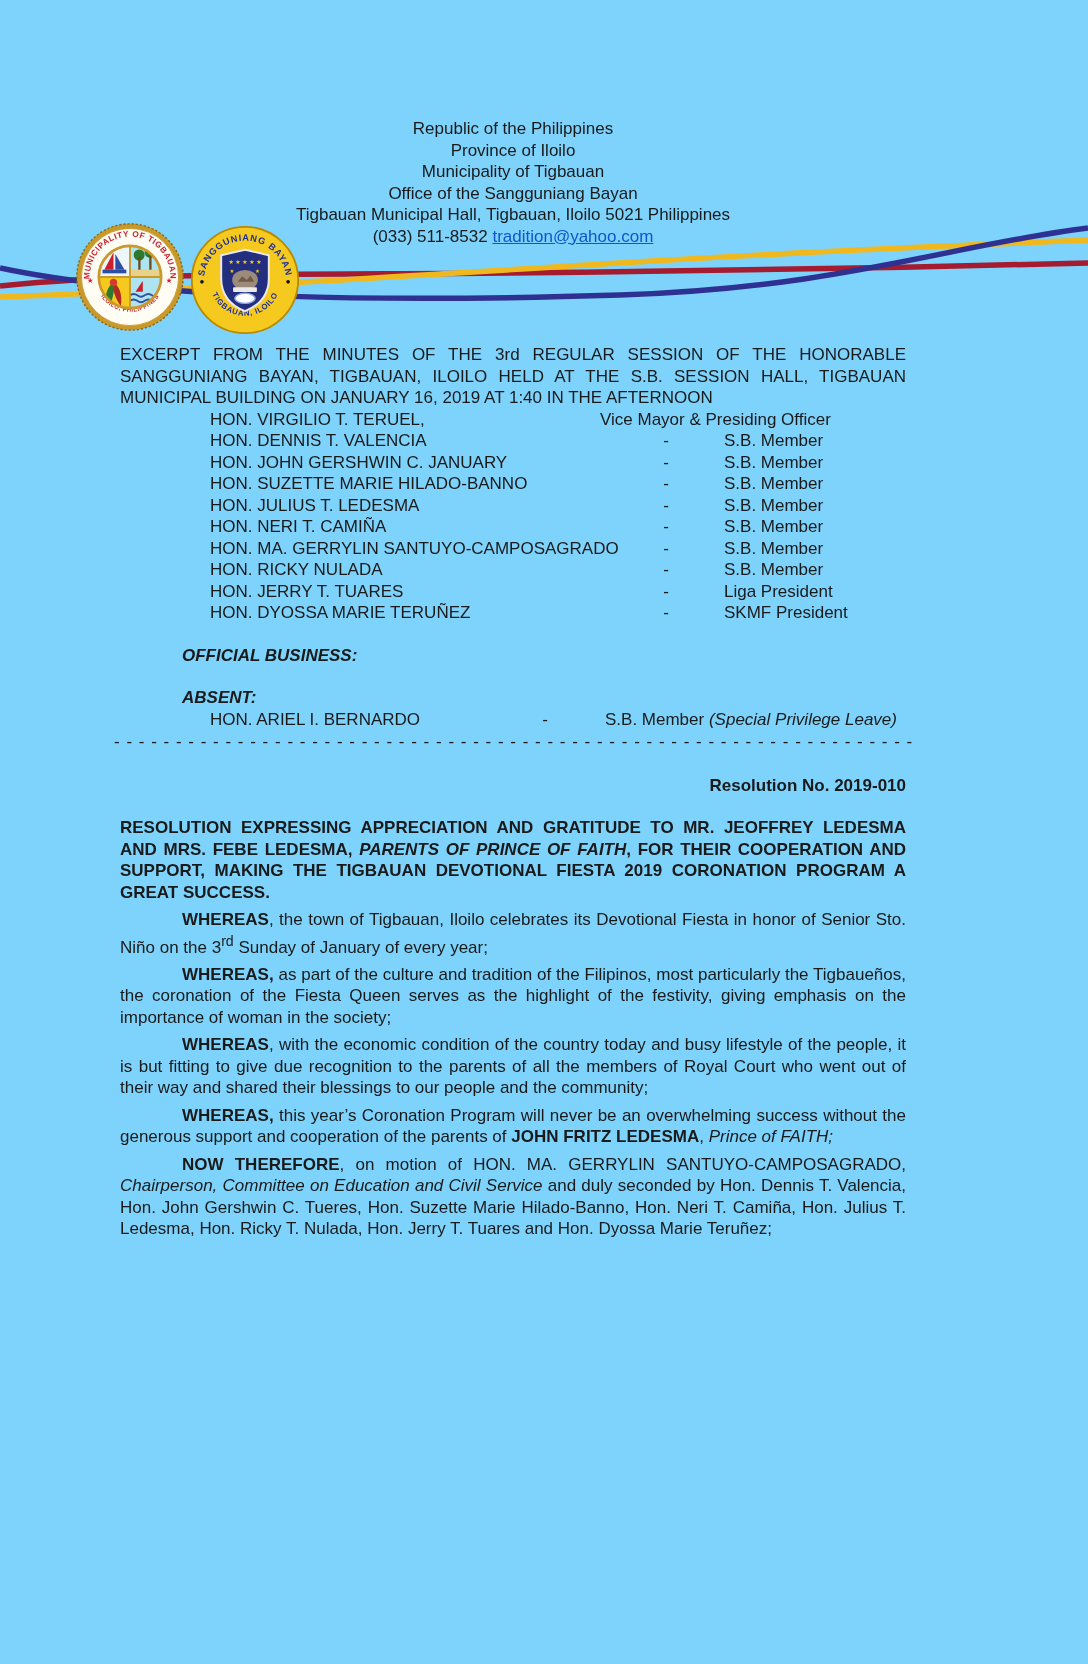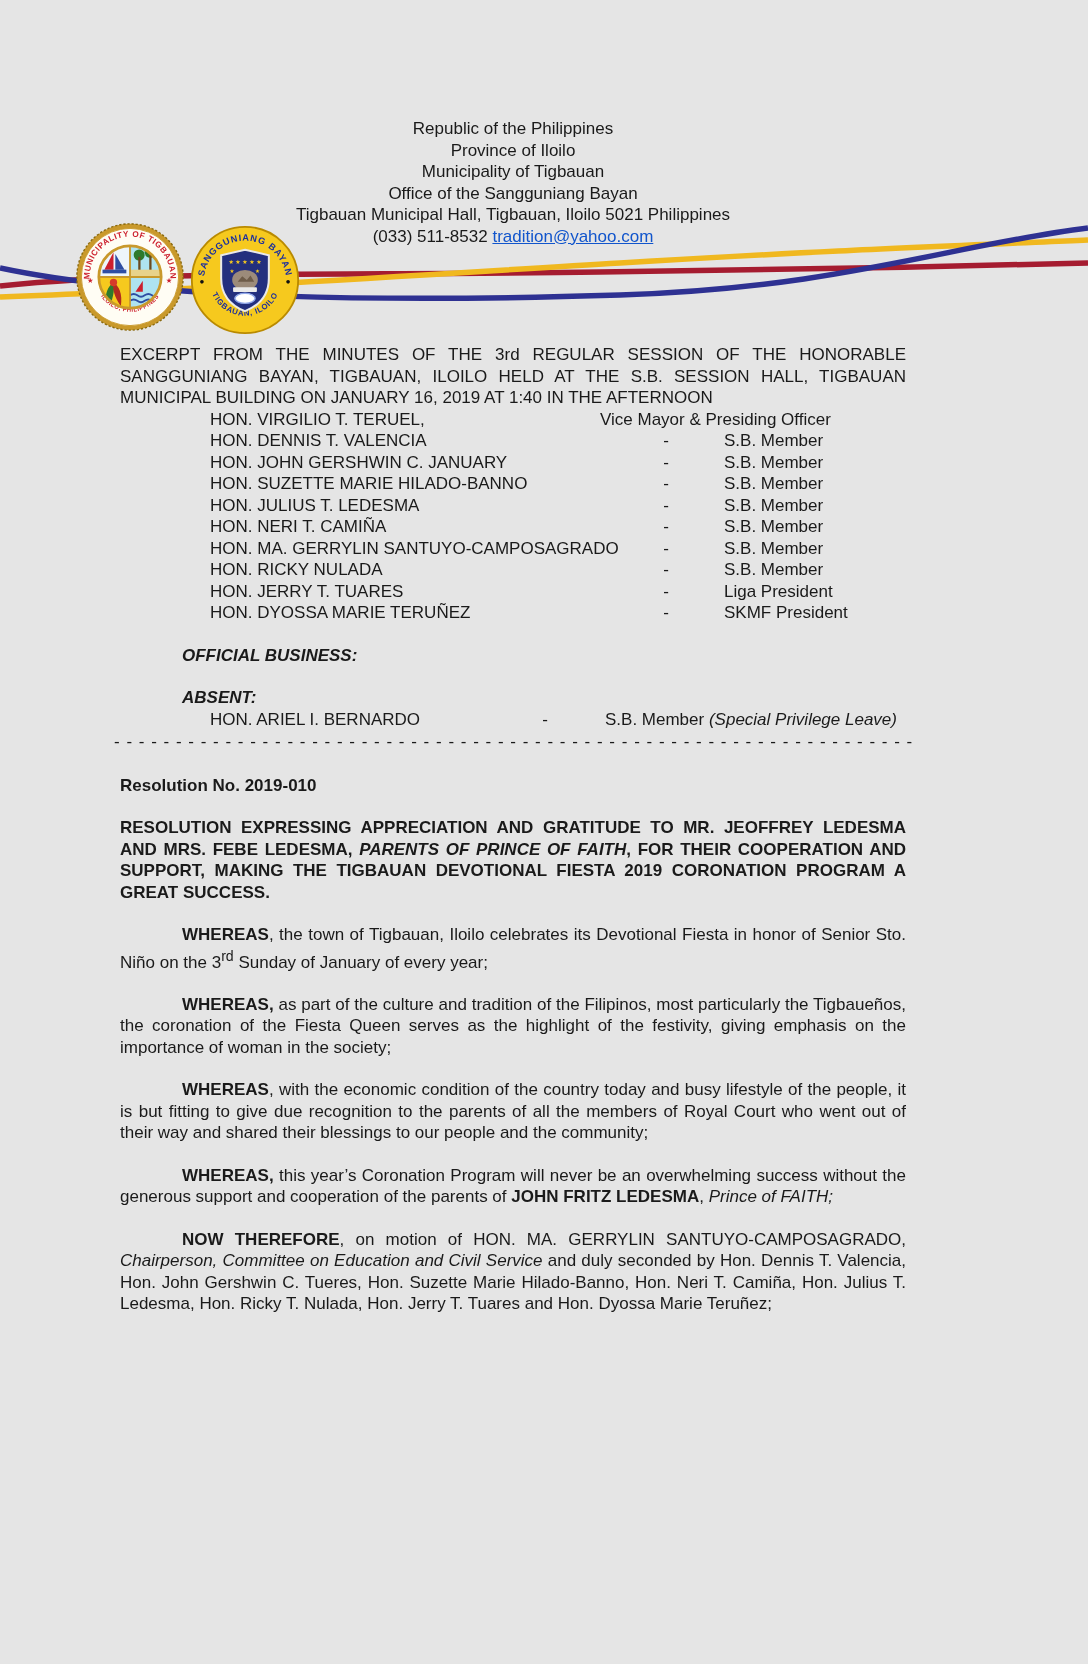--- a/index.html
+++ b/index.html
@@ -1,21 +1,21 @@
 <!DOCTYPE html>
 <html><head>
 <meta charset="utf-8">
 <style>
   * { margin:0; padding:0; box-sizing:border-box; }
   html,body { background:#777; }
   .page {
     position:relative;
     width:1088px; height:1664px;
     margin:0 auto;
-    background:#e5e5e5;
+    background:#7dd3fc;
     color:#1a1a1a;
     font-family:"Liberation Sans", sans-serif;
     font-size:17px; line-height:21.5px;
     overflow:hidden;
   }
   
   .letterhead {
     position:absolute; top:118px; left:120px; width:786px;
     text-align:center;
   }
@@ -38,23 +38,23 @@
   .member-sep { width:52px; text-align:center; }
   .member-pos { padding-left:32px; }
   .member-row.first .member-pos { margin-left:-40px; padding-left:0; }
   .absent-row { display:flex; margin-left:90px; white-space:nowrap; }
   .absent-name { width:305px; }
   .absent-sep { width:60px; text-align:center; }
   .absent-pos { padding-left:30px; }
   .absent-note { font-style:italic; }
   .dash-sep { margin-top:1px; margin-left:-6px; width:800px; white-space:nowrap;
               overflow:hidden; letter-spacing:1px; }
-  .res-number { text-align:left; font-weight:bold; margin-top:22px; }
+  .res-number { text-align:right; font-weight:bold; margin-top:22px; }
   .res-title { font-weight:bold; text-align:justify; margin-top:21px; }
-  .whereas { text-align:justify; text-indent:62px; margin-top:21px; }
+  .whereas { text-align:justify; text-indent:62px; margin-top:6px; }
 </style>
 </head>
 <body>
 
 <div class="page">
 
   <div class="letterhead">
     <div>Republic of the Philippines</div>
     <div>Province of Iloilo</div>
     <div>Municipality of Tigbauan</div>

